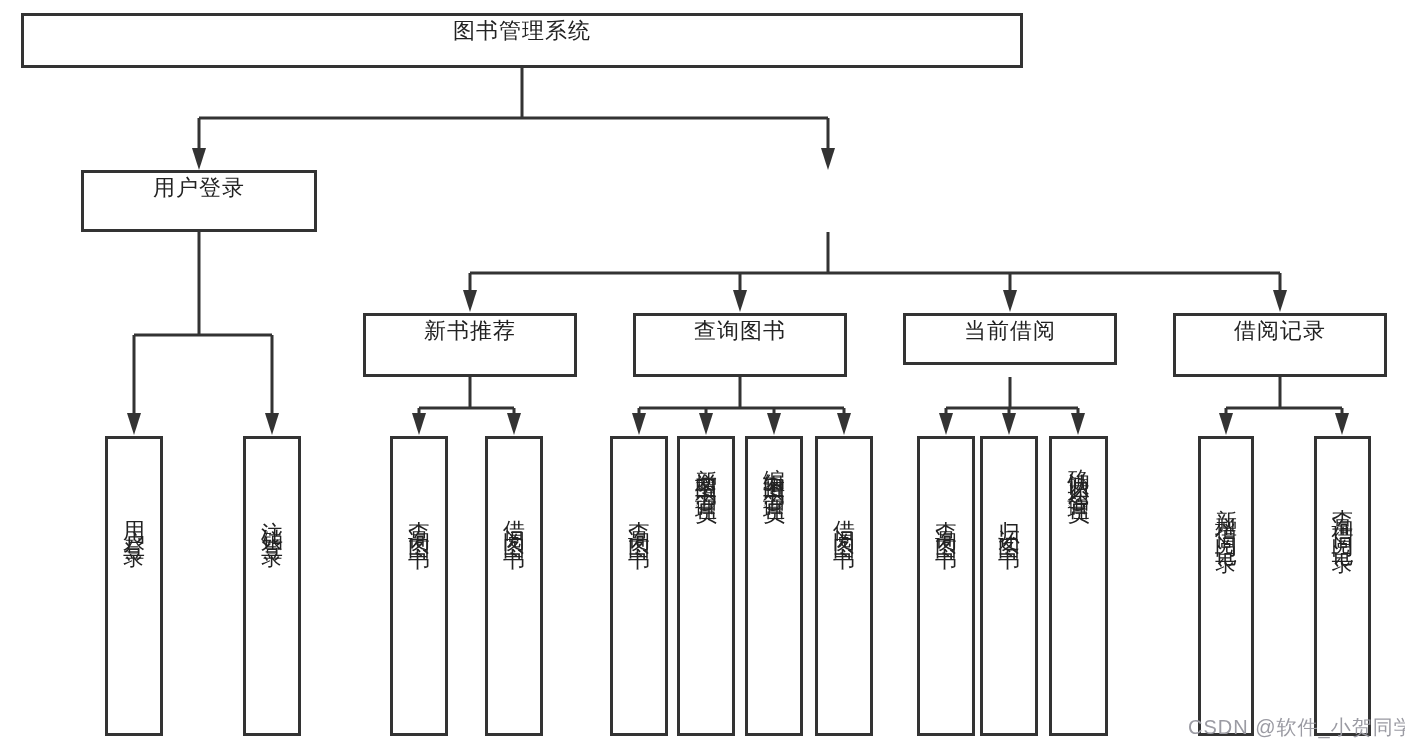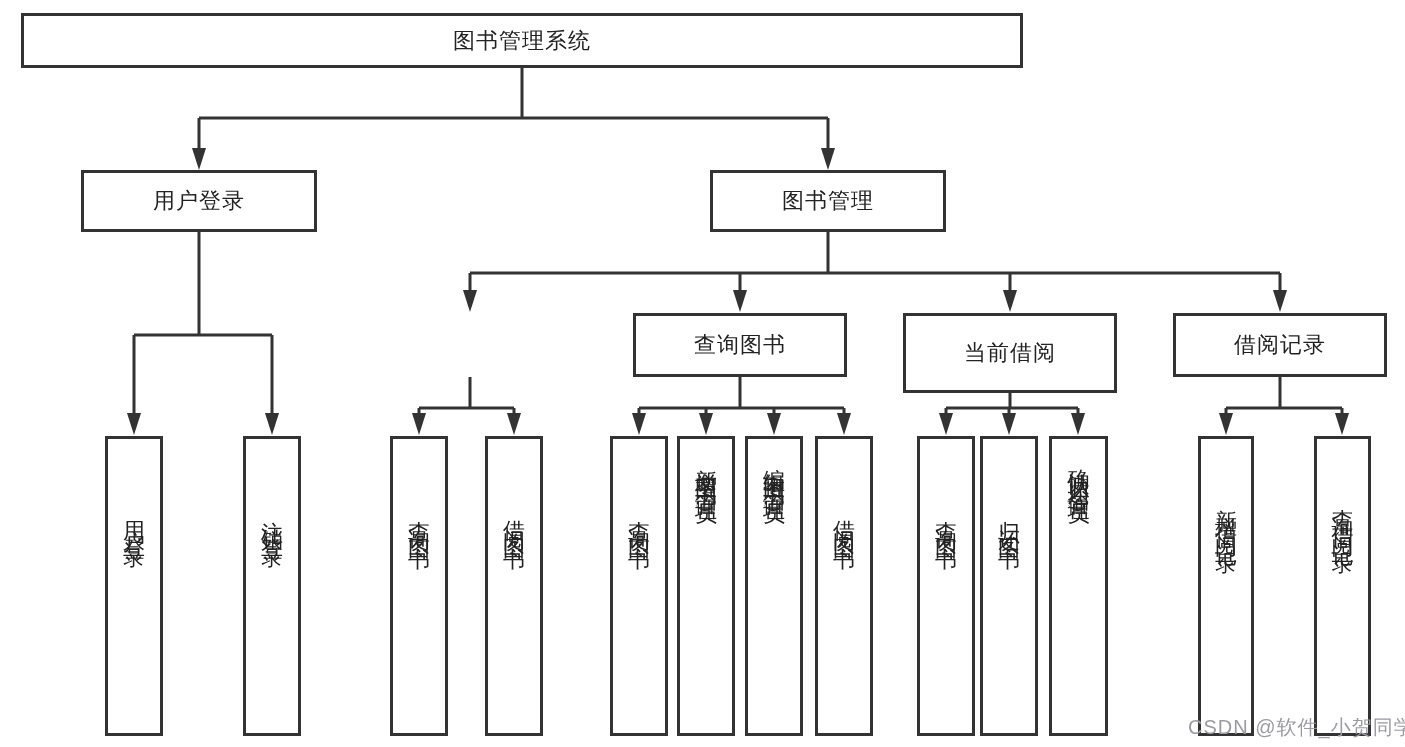--- a/index.html
+++ b/index.html
@@ -16,21 +16,20 @@
     left: 0; top: 0;
     width: 1405px; height: 747px;
   }
   .box {
     position: absolute;
     box-sizing: border-box;
     background: #ffffff;
     border: 3px solid #333333;
     color: #222222;
     display: flex;
-    align-items: center;
     justify-content: center;
     font-size: 22px;
     letter-spacing: 1px;
   }
   .vbox { display: block; position: absolute; }
   .vtext {
     position: absolute;
     left: 50%;
     transform: translateX(-50%);
     writing-mode: vertical-rl;
@@ -91,28 +90,28 @@
     </g>
   </svg>
 
   <div class="box" style="left:21px; top:13px; width:1002px; height:55px;">
     <span>图书管理系统</span>
   </div>
 
   <div class="box" style="left:81px; top:170px; width:236px; height:62px;">
     <span>用户登录</span>
   </div>
-  <div class="box" style="left:710px; top:170px; width:236px; height:62px;">
-    <span>图书管理</span>
+
+  <div class="box" style="left:363px; top:313px; width:214px; height:64px;">
+    <span>新书推荐</span>
   </div>
-
   <div class="box" style="left:633px; top:313px; width:214px; height:64px;">
     <span>查询图书</span>
   </div>
-  <div class="box" style="left:903px; top:313px; width:214px; height:80px;">
+  <div class="box" style="left:903px; top:313px; width:214px; height:52px;">
     <span>当前借阅</span>
   </div>
   <div class="box" style="left:1173px; top:313px; width:214px; height:64px;">
     <span>借阅记录</span>
   </div>
 
   <div class="box vbox" style="left:105px; top:436px; width:58px; height:300px;">
     <span class="vtext sp-wide">用户登录</span>
   </div>
   <div class="box vbox" style="left:243px; top:436px; width:58px; height:300px;">

